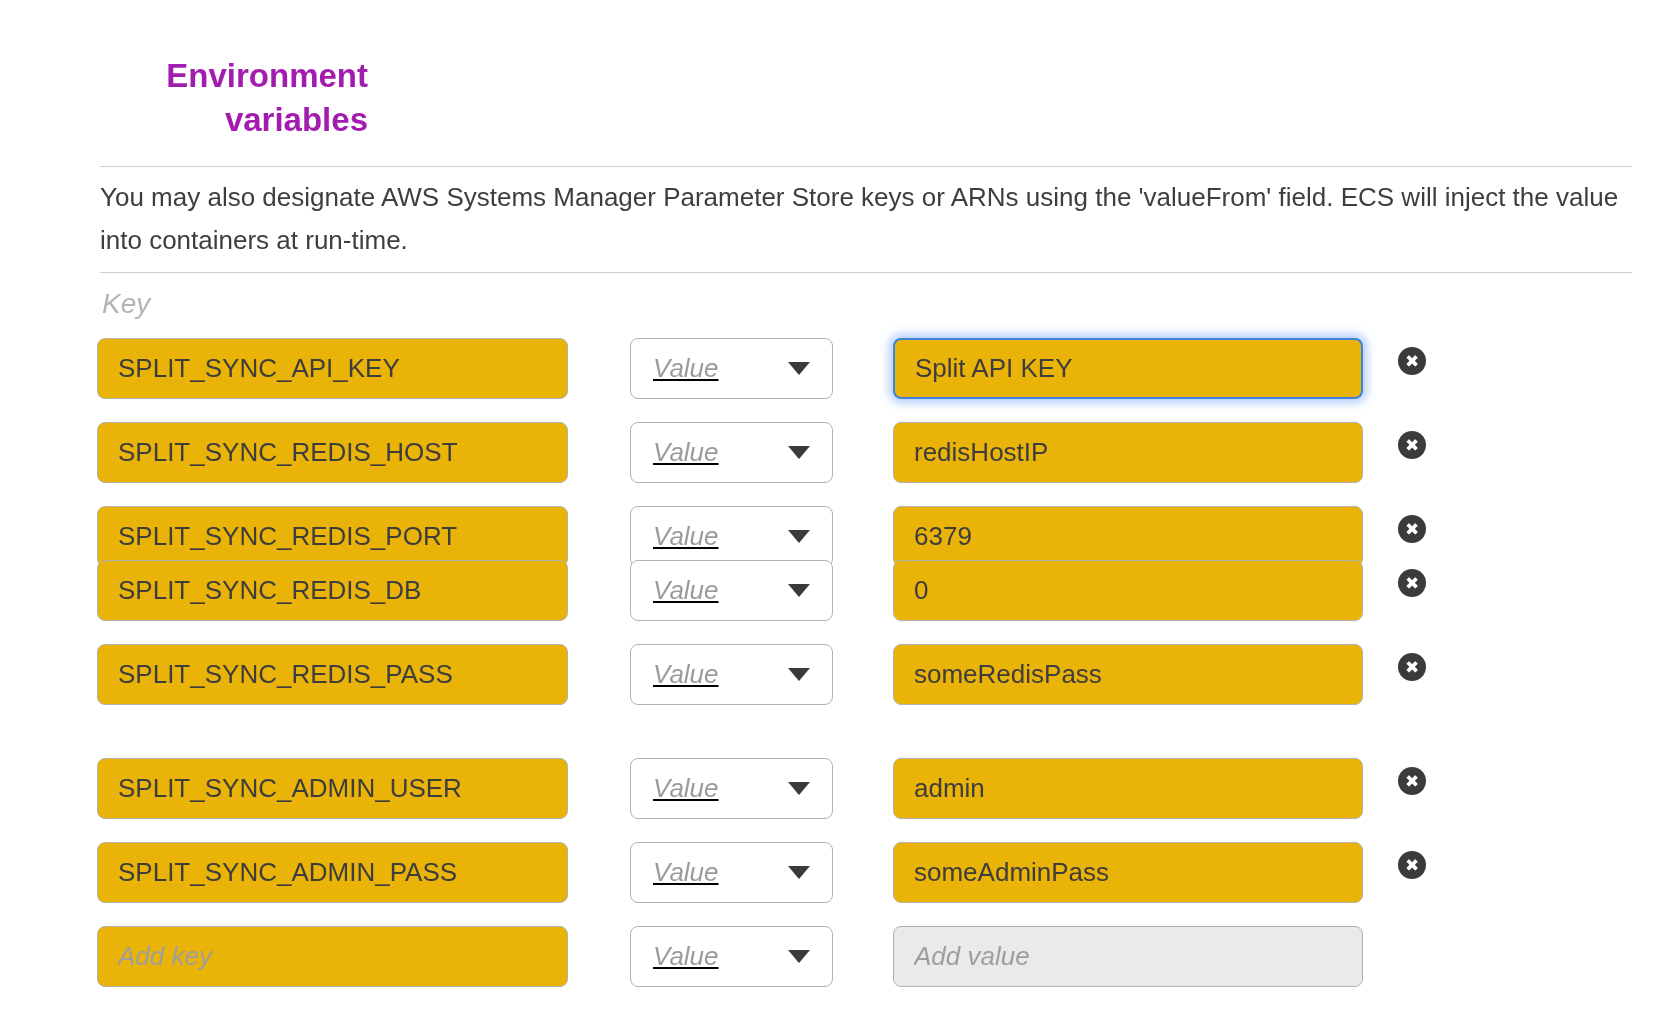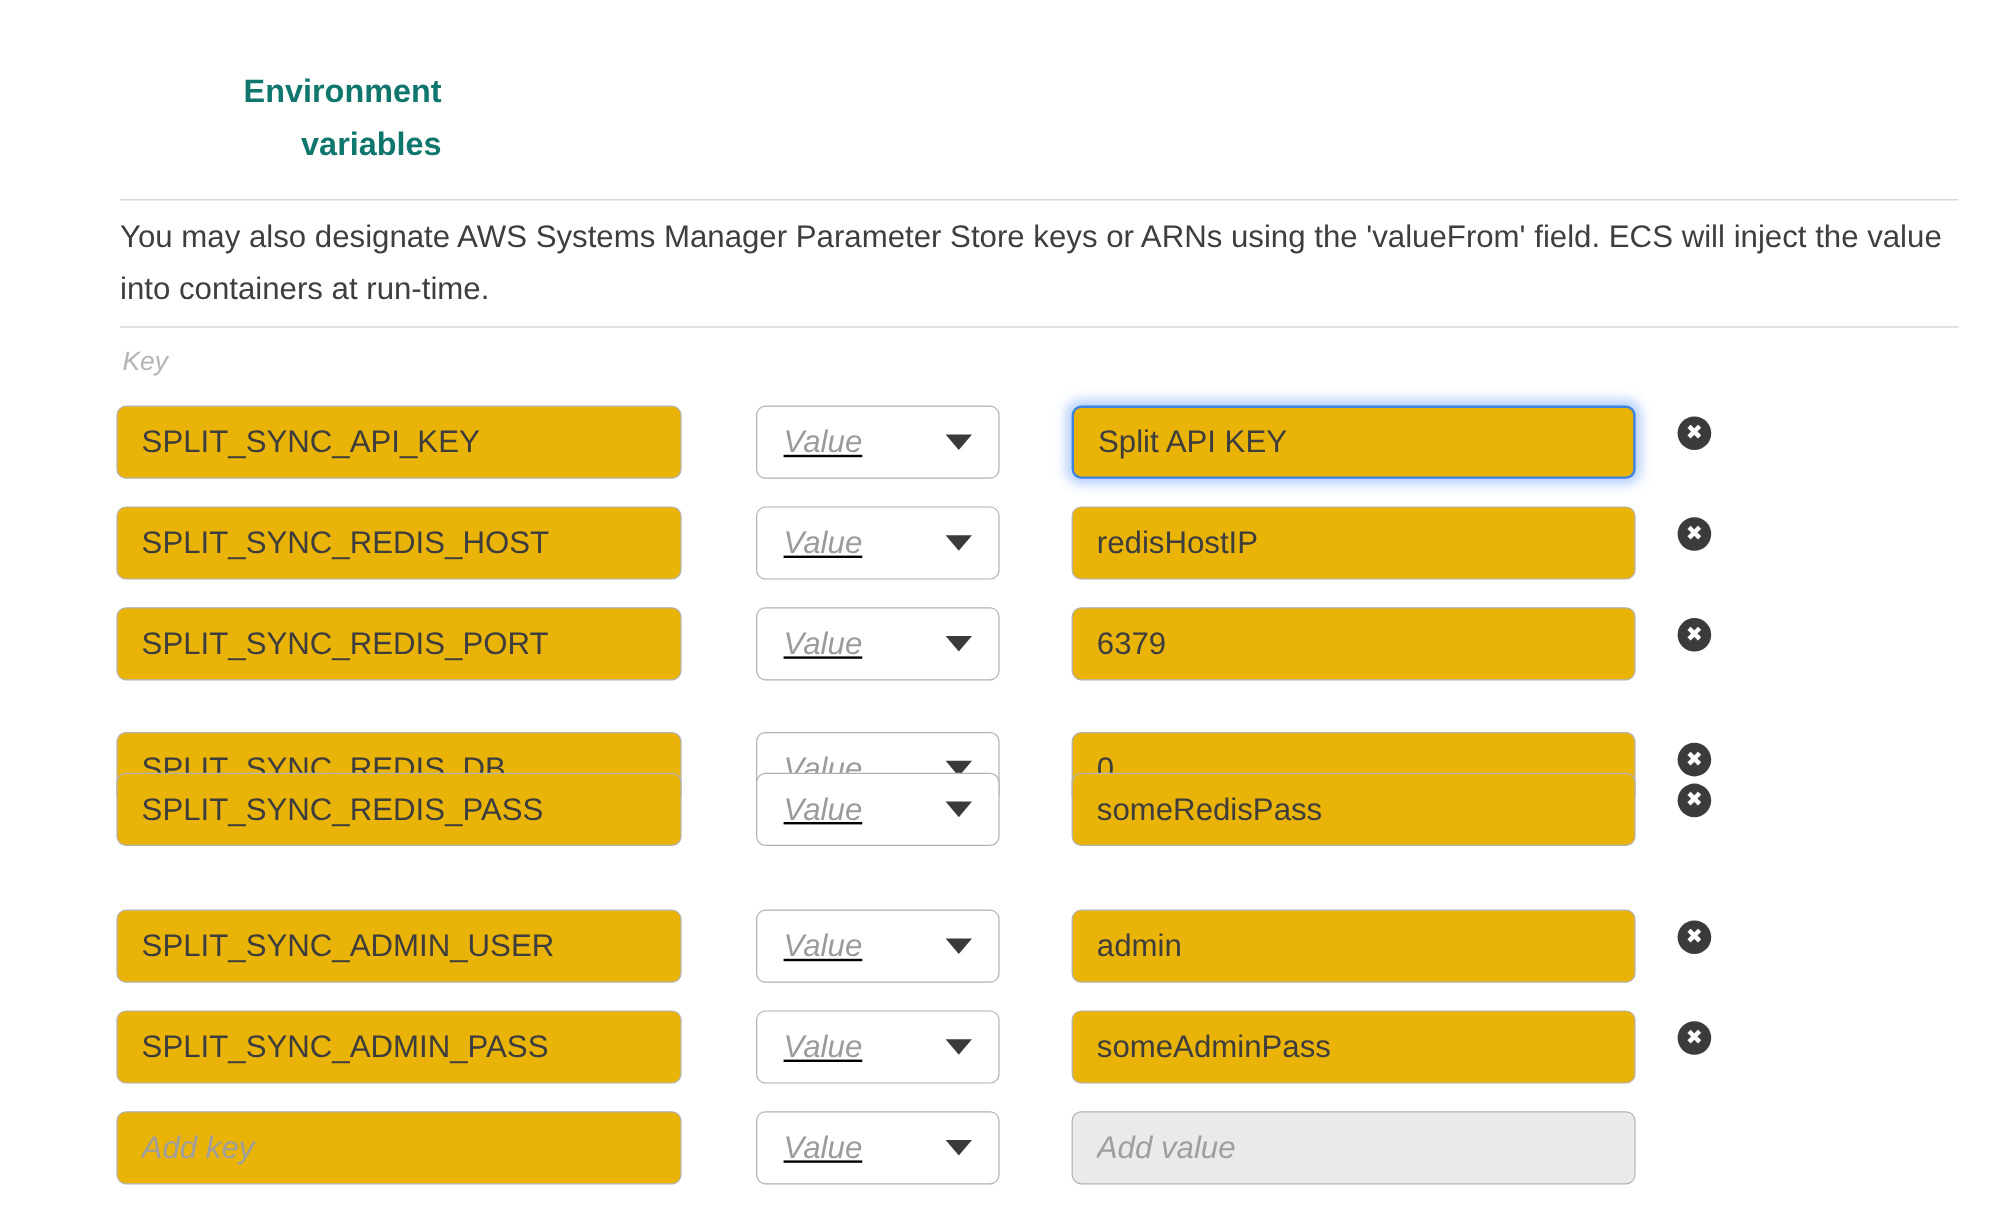--- a/index.html
+++ b/index.html
@@ -3,36 +3,36 @@
 <meta charset="utf-8">
 <style>
   html,body{margin:0;padding:0;}
   body{
     width:1678px;height:1018px;background:#ffffff;
     font-family:"Liberation Sans",sans-serif;
     position:relative;overflow:hidden;
   }
   .form-label{
     position:absolute;left:90px;top:54px;width:278px;
-    text-align:right;font-size:27px;font-weight:bold;
-    color:#0f766e;line-height:44px;
+    text-align:right;font-size:33px;font-weight:bold;
+    color:#a21caf;line-height:44px;
   }
   .divider{
     position:absolute;left:100px;width:1532px;height:1px;
     background:#cfcfcf;
   }
   .divider.top{top:166px;}
   .divider.bottom{top:272px;}
   .description{
     position:absolute;left:100px;top:176px;width:1535px;
     font-size:26px;line-height:43px;color:#3e3e3e;
   }
   .key-header{
     position:absolute;left:102px;top:288px;
-    font-size:22px;font-style:italic;color:#b4b4b4;
+    font-size:28px;font-style:italic;color:#b4b4b4;
   }
   .rows{position:absolute;left:0;top:0;width:1678px;height:1018px;}
   .row{position:absolute;left:0;width:1678px;height:61px;}
   .key-input,.value-input{
     position:absolute;top:0;height:61px;box-sizing:border-box;
     border:1px solid #b2b2b2;border-radius:8px;background:#eab308;
     font-family:"Liberation Sans",sans-serif;
     font-size:26px;color:#3d3d3d;padding:0 20px;outline:none;
   }
   .key-input{left:97px;width:471px;}
@@ -105,21 +105,21 @@
     <input class="key-input" type="text" value="SPLIT_SYNC_REDIS_PORT" style="">
     <div class="type-select">
       <span class="type-text">Value</span>
       <span class="caret"></span>
     </div>
     <input class="value-input" type="text" value="6379" style="">
     <button class="remove-btn">
       <span class="x-glyph">✖</span>
     </button>
   </div>
-    <div class="row" style="top: 610px;">
+    <div class="row" style="top: 560px;">
     <input class="key-input" type="text" value="SPLIT_SYNC_REDIS_DB" style="">
     <div class="type-select">
       <span class="type-text">Value</span>
       <span class="caret"></span>
     </div>
     <input class="value-input" type="text" value="0" style="">
     <button class="remove-btn">
       <span class="x-glyph">✖</span>
     </button>
   </div>

